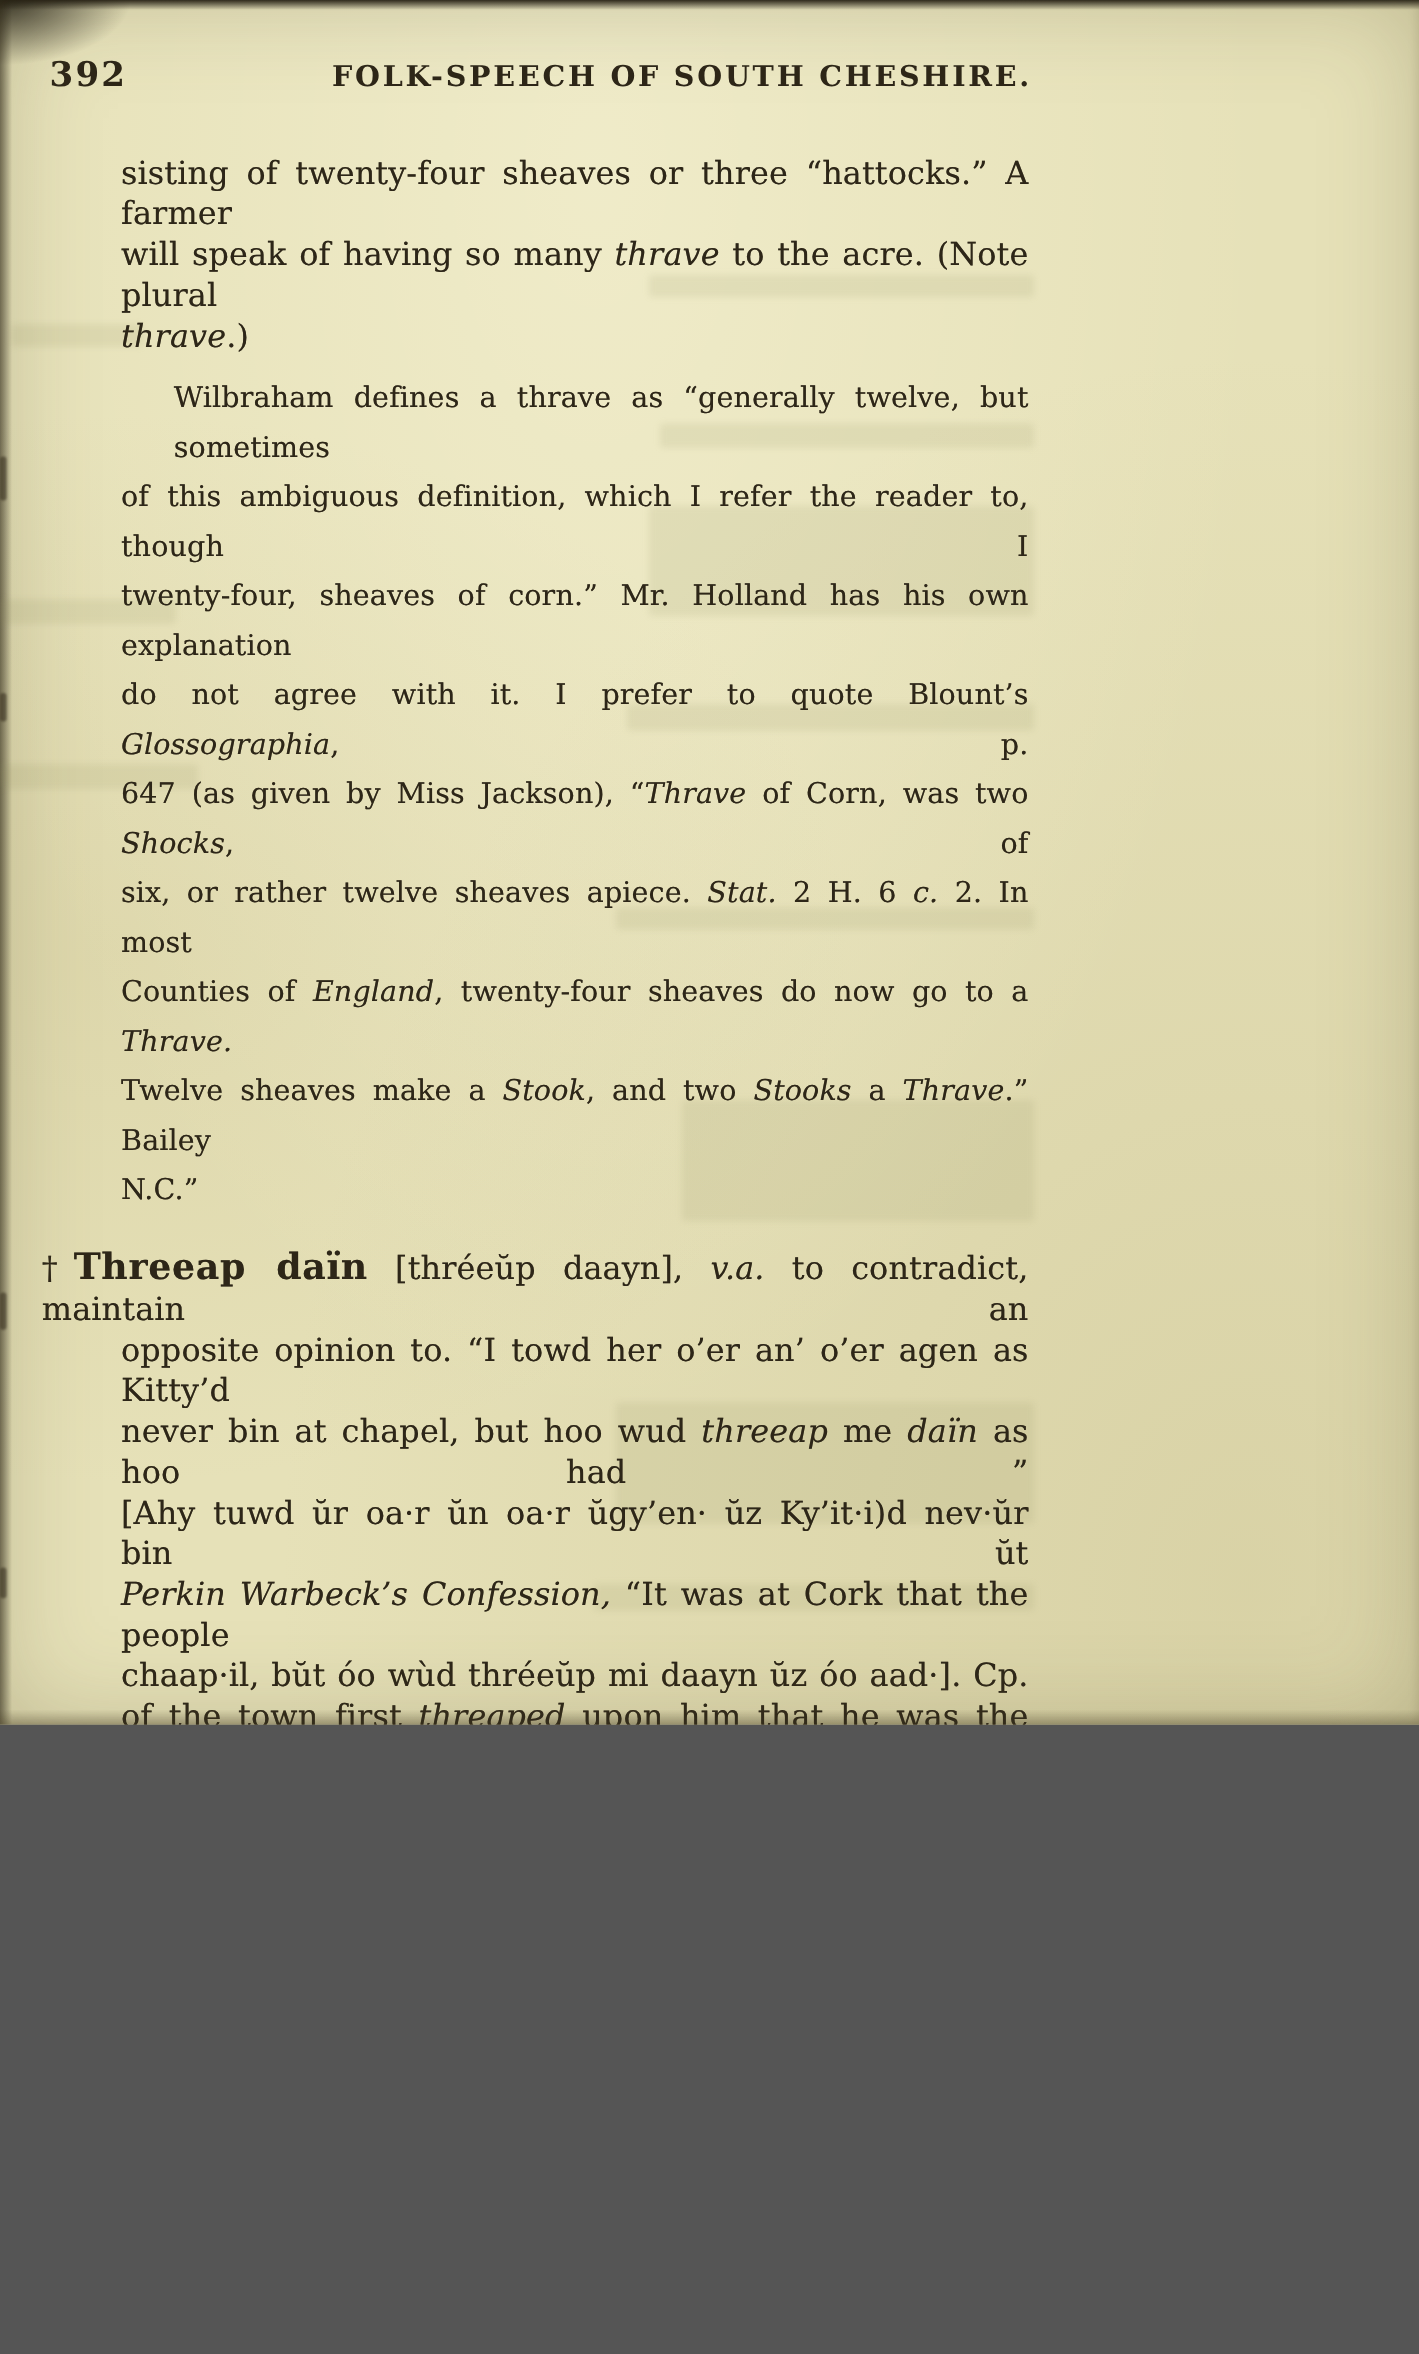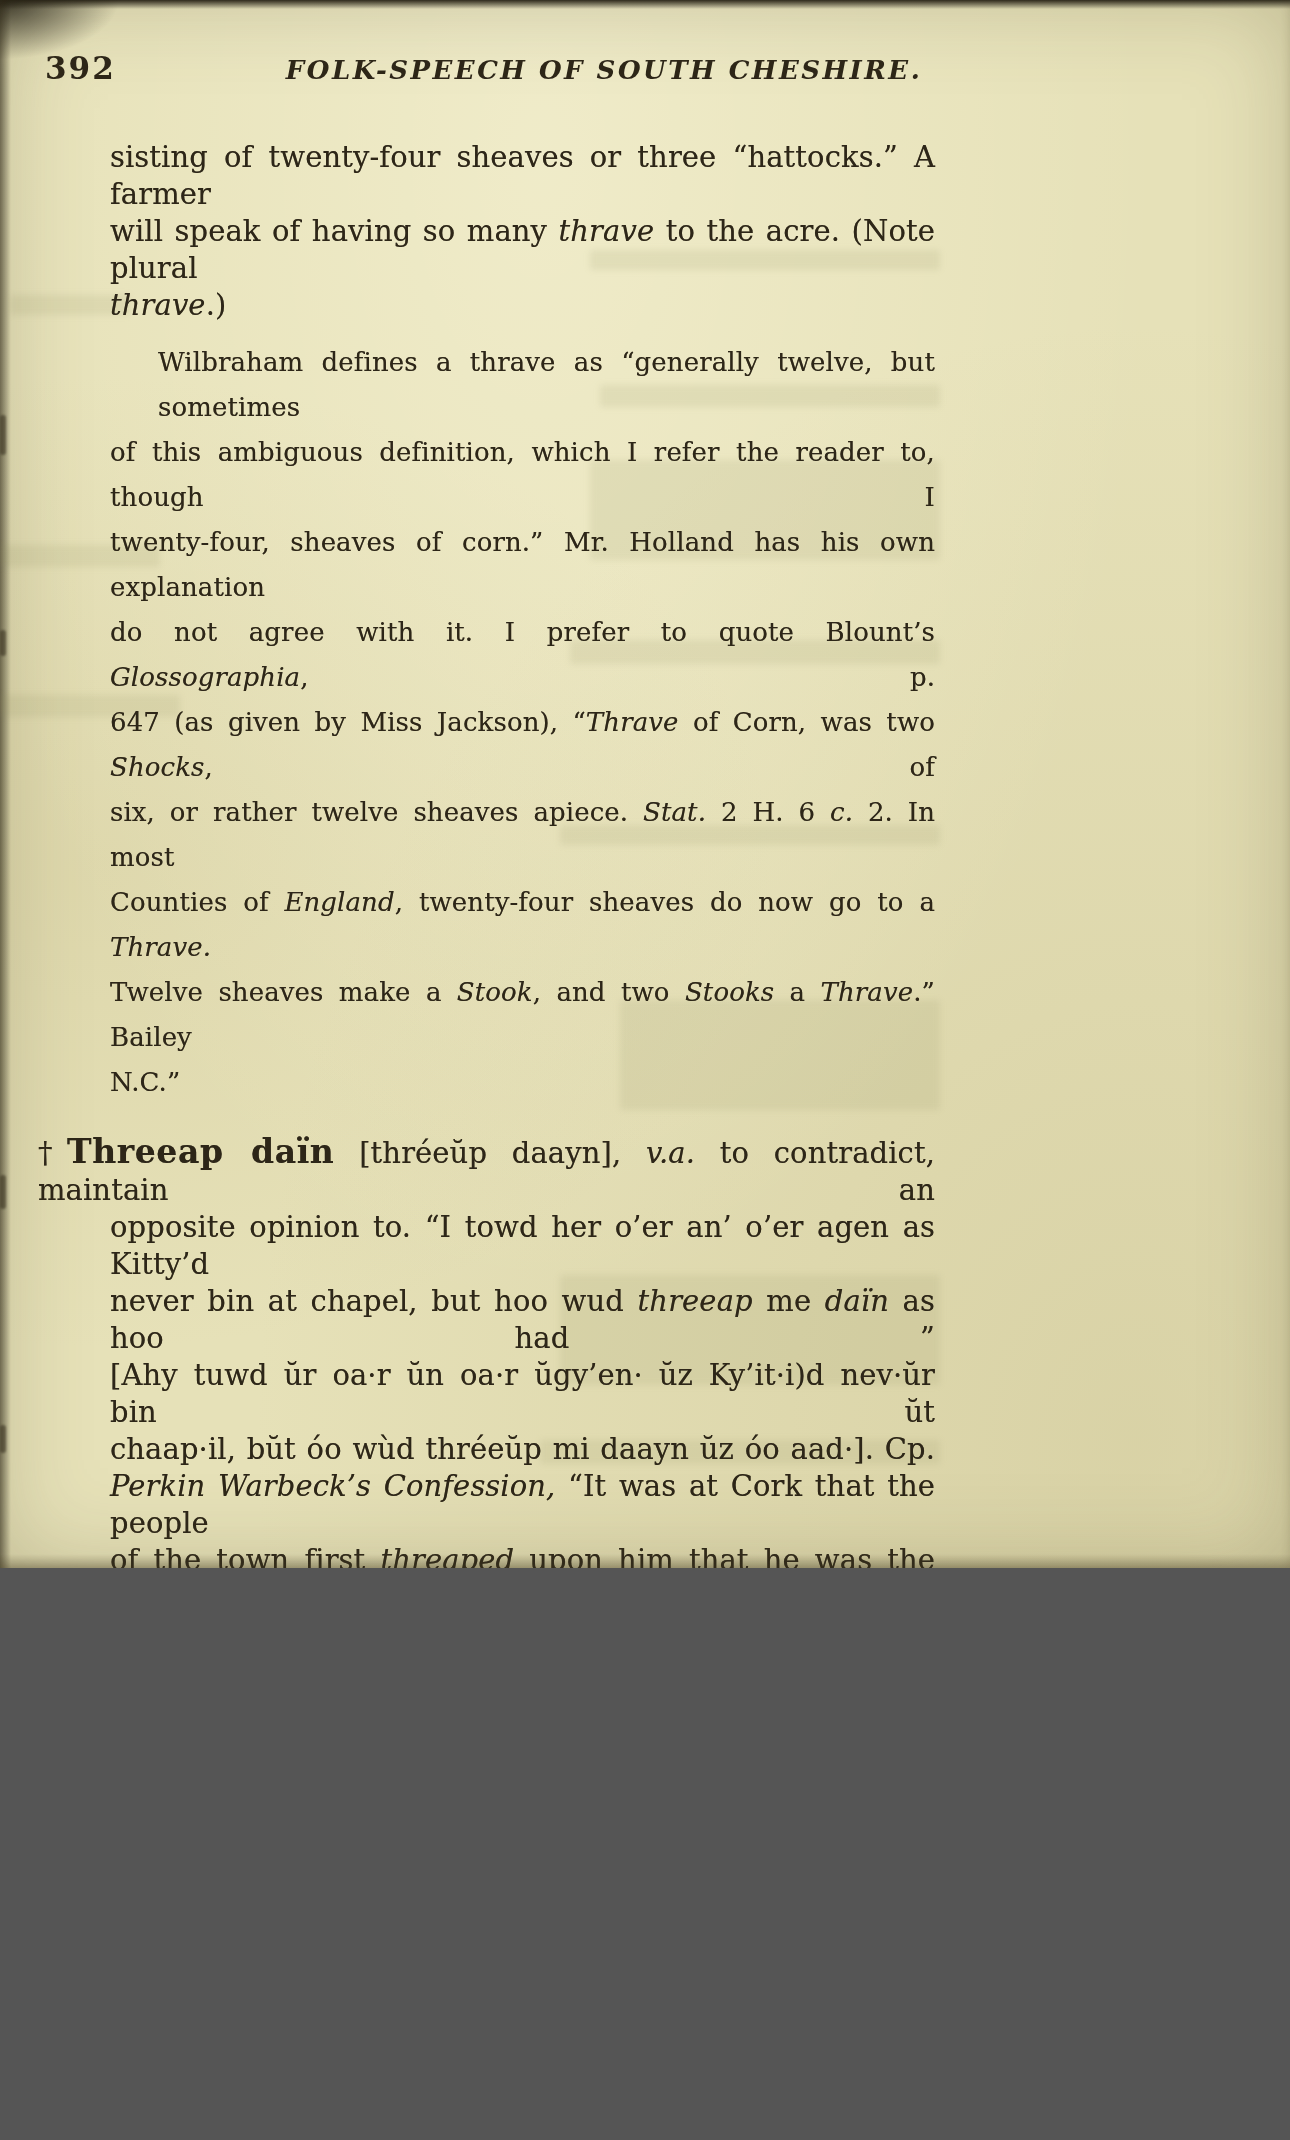--- a/index.html
+++ b/index.html
@@ -24,22 +24,22 @@
     background:radial-gradient(ellipse at 0 0, rgba(15,12,8,.85), rgba(15,12,8,0) 70%);}
   .edge-bottom{position:absolute;left:0;bottom:0;width:100%;height:14px;
     background:linear-gradient(0deg, rgba(70,60,35,.35), rgba(70,60,35,0));}
   .vignette{position:absolute;inset:0;pointer-events:none;
     box-shadow:inset 0 0 90px rgba(95,85,50,.28), inset 0 0 10px rgba(60,50,30,.18);}
   .edge-tick{position:absolute;left:0;width:6px;background:rgba(35,28,16,.5);border-radius:3px;filter:blur(1px);}
   
   .ghost{position:absolute;background:rgba(146,148,102,.14);filter:blur(3px);border-radius:4px;}
 
   .pagenum{position:absolute;left:45px;top:50px;font-size:31px;font-weight:bold;letter-spacing:2px;}
-  .running-title{position:absolute;left:284px;top:55px;width:640px;text-align:center;
-    font-size:26px;font-weight:bold;letter-spacing:2.5px;white-space:nowrap;font-style:italic;}
+  .running-title{position:absolute;left:300px;top:55px;width:640px;text-align:center;
+    font-size:26px;font-weight:bold;letter-spacing:2.5px;white-space:nowrap;}
 
   .text-col{position:absolute;left:110px;top:139px;width:825px;
     text-shadow:0 0 .5px rgba(45,38,24,.55);}
   .block{margin:0;}
   .block.para-quote{margin-top:16px;}
   .block.entry{margin-top:28px;}
   .body{font-size:29px;line-height:37px;}
   .small{font-size:26px;line-height:45px;}
   .line{text-align:justify;text-align-last:justify;-moz-text-align-last:justify;
     letter-spacing:.1px;word-spacing:1px;}
@@ -100,22 +100,22 @@
         <div class="line"><span>six, or rather twelve sheaves apiece.  </span><span class="it">Stat.</span><span> 2 H. 6 </span><span class="it">c.</span><span> 2.  In most</span></div>
         <div class="line"><span>Counties of </span><span class="it">England</span><span>, twenty-four sheaves do now go to a </span><span class="it">Thrave.</span></div>
         <div class="line"><span>Twelve sheaves make a </span><span class="it">Stook</span><span>, and two </span><span class="it">Stooks</span><span> a </span><span class="it">Thrave</span><span>.”  Bailey</span></div>
         <div class="line last"><span>N.C.”</span></div>
       </div>
       <div class="block entry body">
         <div class="line"><span>†</span><span class="hw">Threeap daïn</span><span> [thréeŭp daayn], </span><span class="it">v.a.</span><span> to contradict, maintain an</span></div>
         <div class="line"><span>opposite opinion to.  “I towd her o’er an’ o’er agen as Kitty’d</span></div>
         <div class="line"><span>never bin at chapel, but hoo wud </span><span class="it">threeap</span><span> me </span><span class="it">daïn</span><span> as hoo had ”</span></div>
         <div class="line"><span>[Ahy tuwd ŭr oa·r ŭn oa·r ŭgy’en· ŭz Ky’it·i)d nev·ŭr bin ŭt</span></div>
+        <div class="line"><span class="it">Perkin Warbeck’s Confession,</span><span> “It was at Cork that the people</span></div>
         <div class="line"><span>chaap·il, bŭt óo wùd thréeŭp mi daayn ŭz óo aad·].  Cp.</span></div>
-        <div class="line"><span class="it">Perkin Warbeck’s Confession,</span><span> “It was at Cork that the people</span></div>
         <div class="line"><span>of the town first </span><span class="it">threaped</span><span> upon him that he was the son of the</span></div>
         <div class="line last"><span>Duke of Clarence.”  A.S. </span><span class="it">þréapian</span><span>.</span></div>
       </div>
       <div class="block entry body">
         <div class="line"><span>†</span><span class="hw">Three-cornered</span><span> [threy·-kau·rnŭrd], </span><span class="it">adj.</span><span> irritable.  </span></div>
       </div>
     </div>
 
   <div class="vignette"></div>
 </div>

